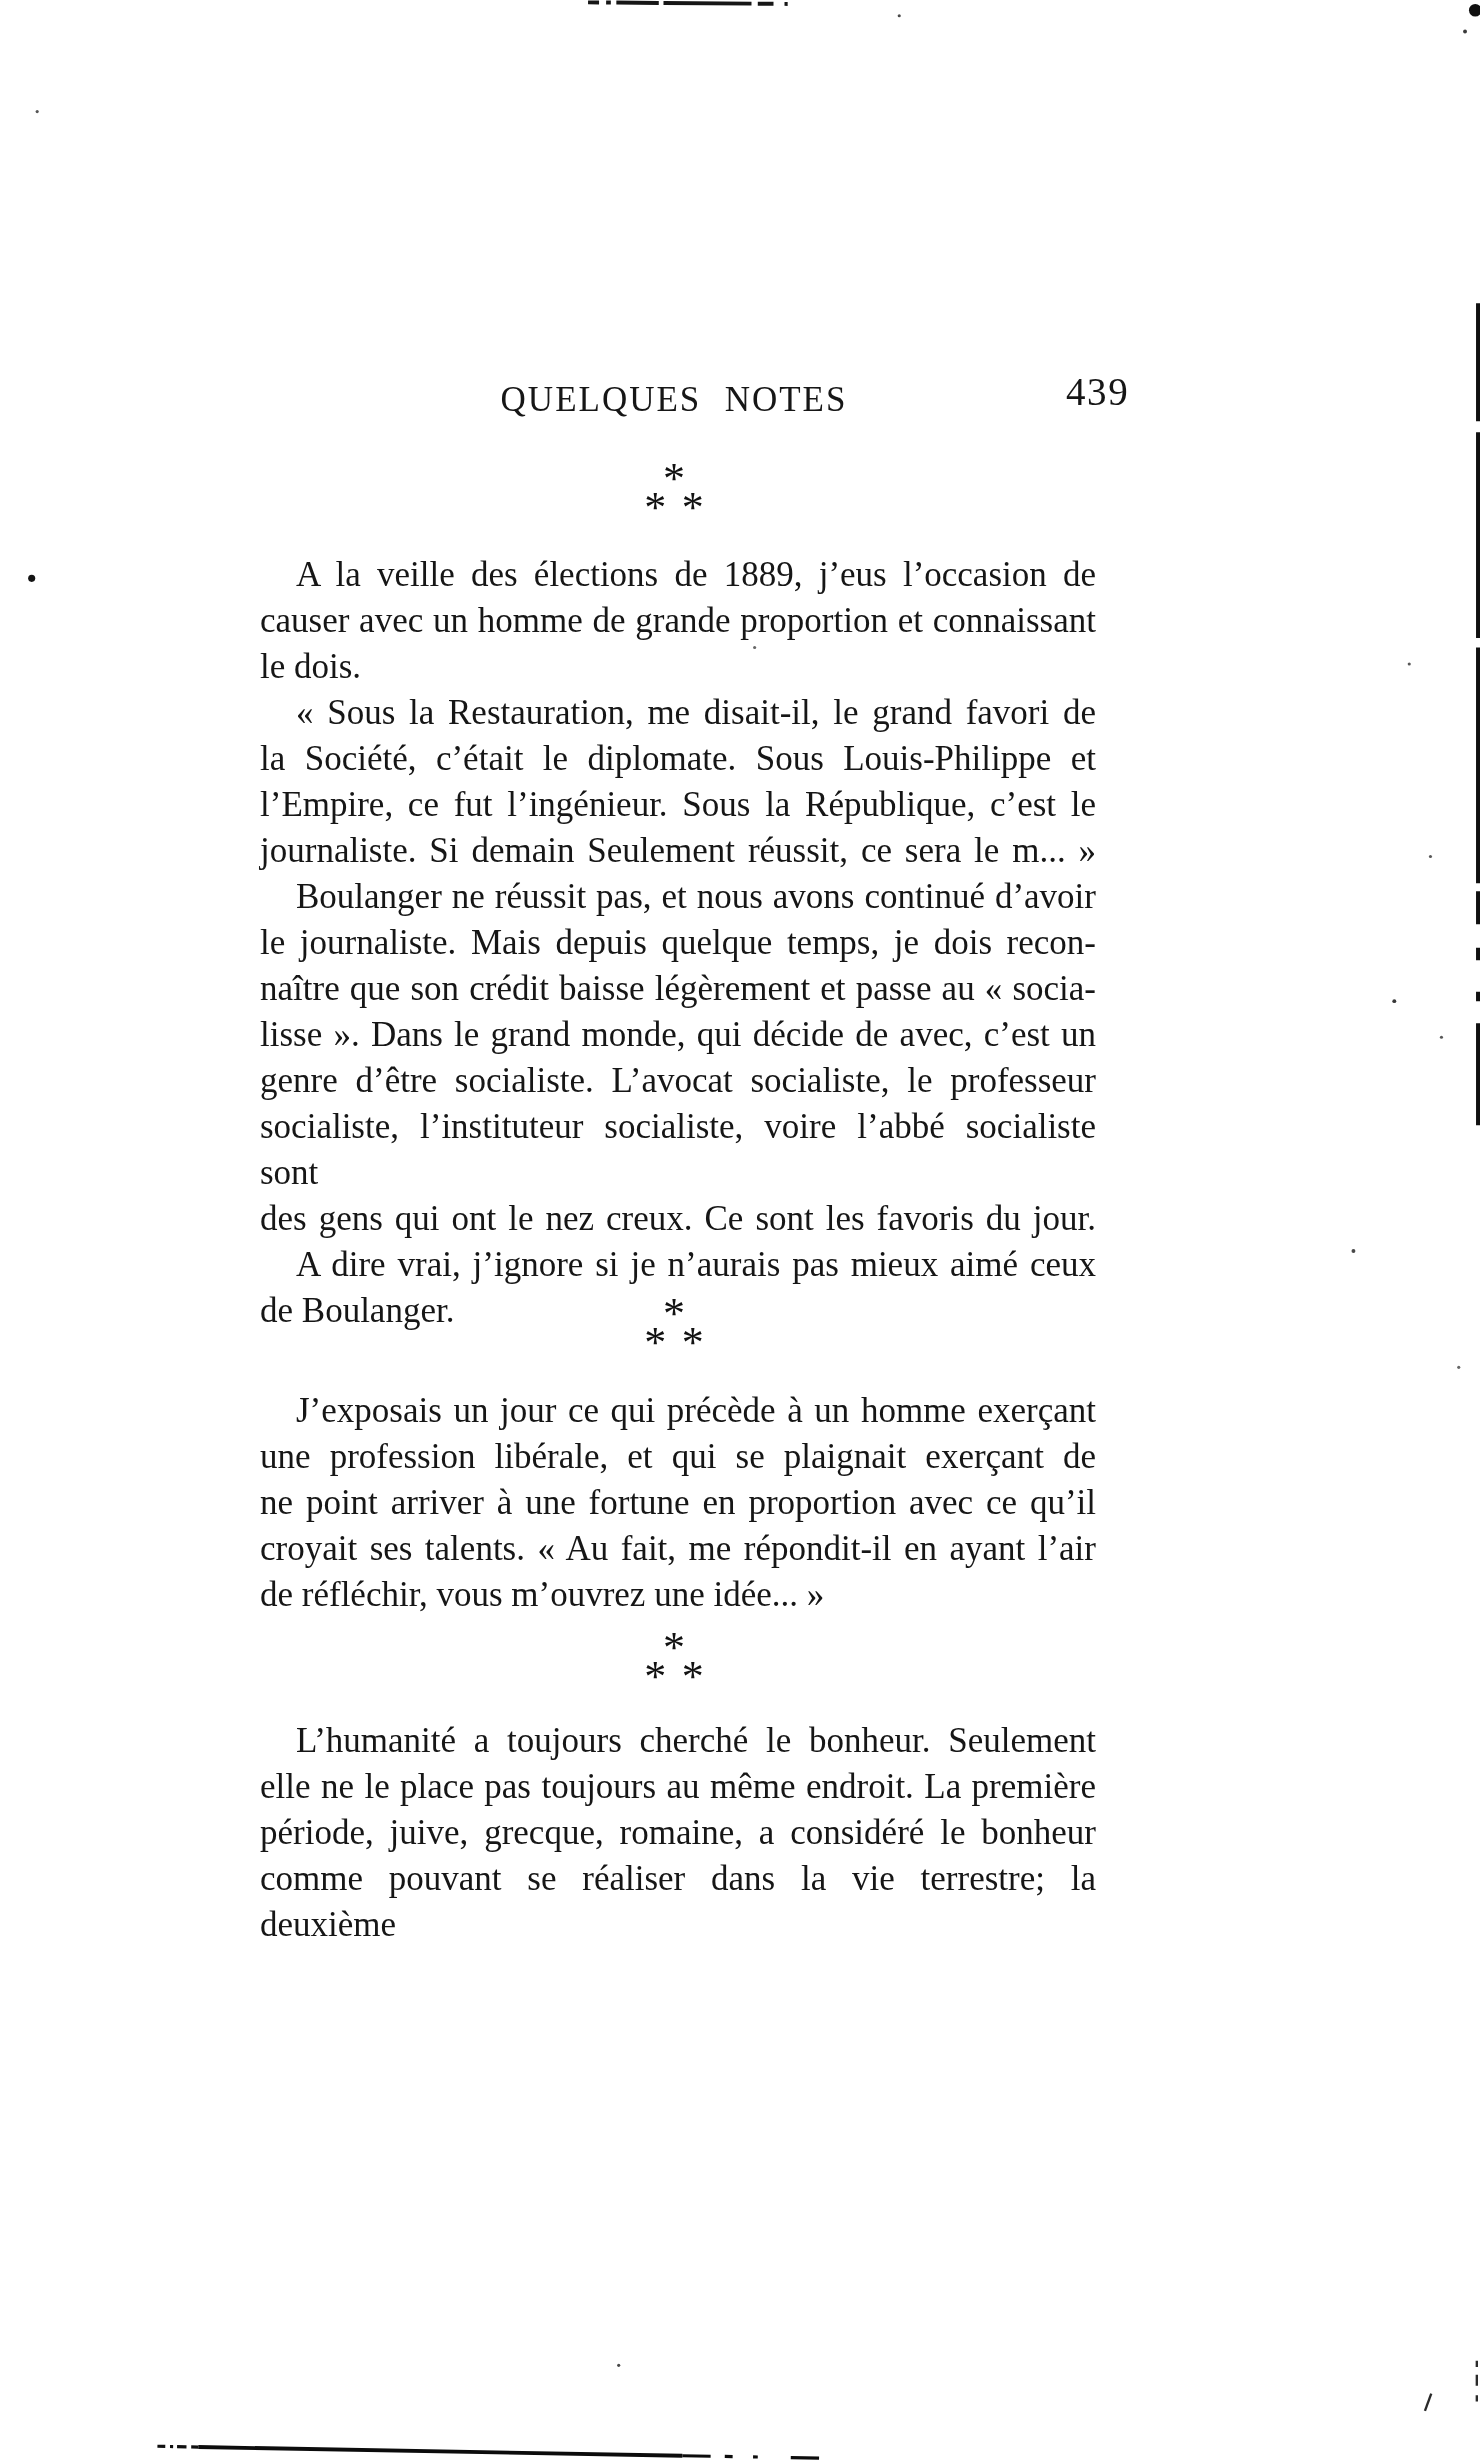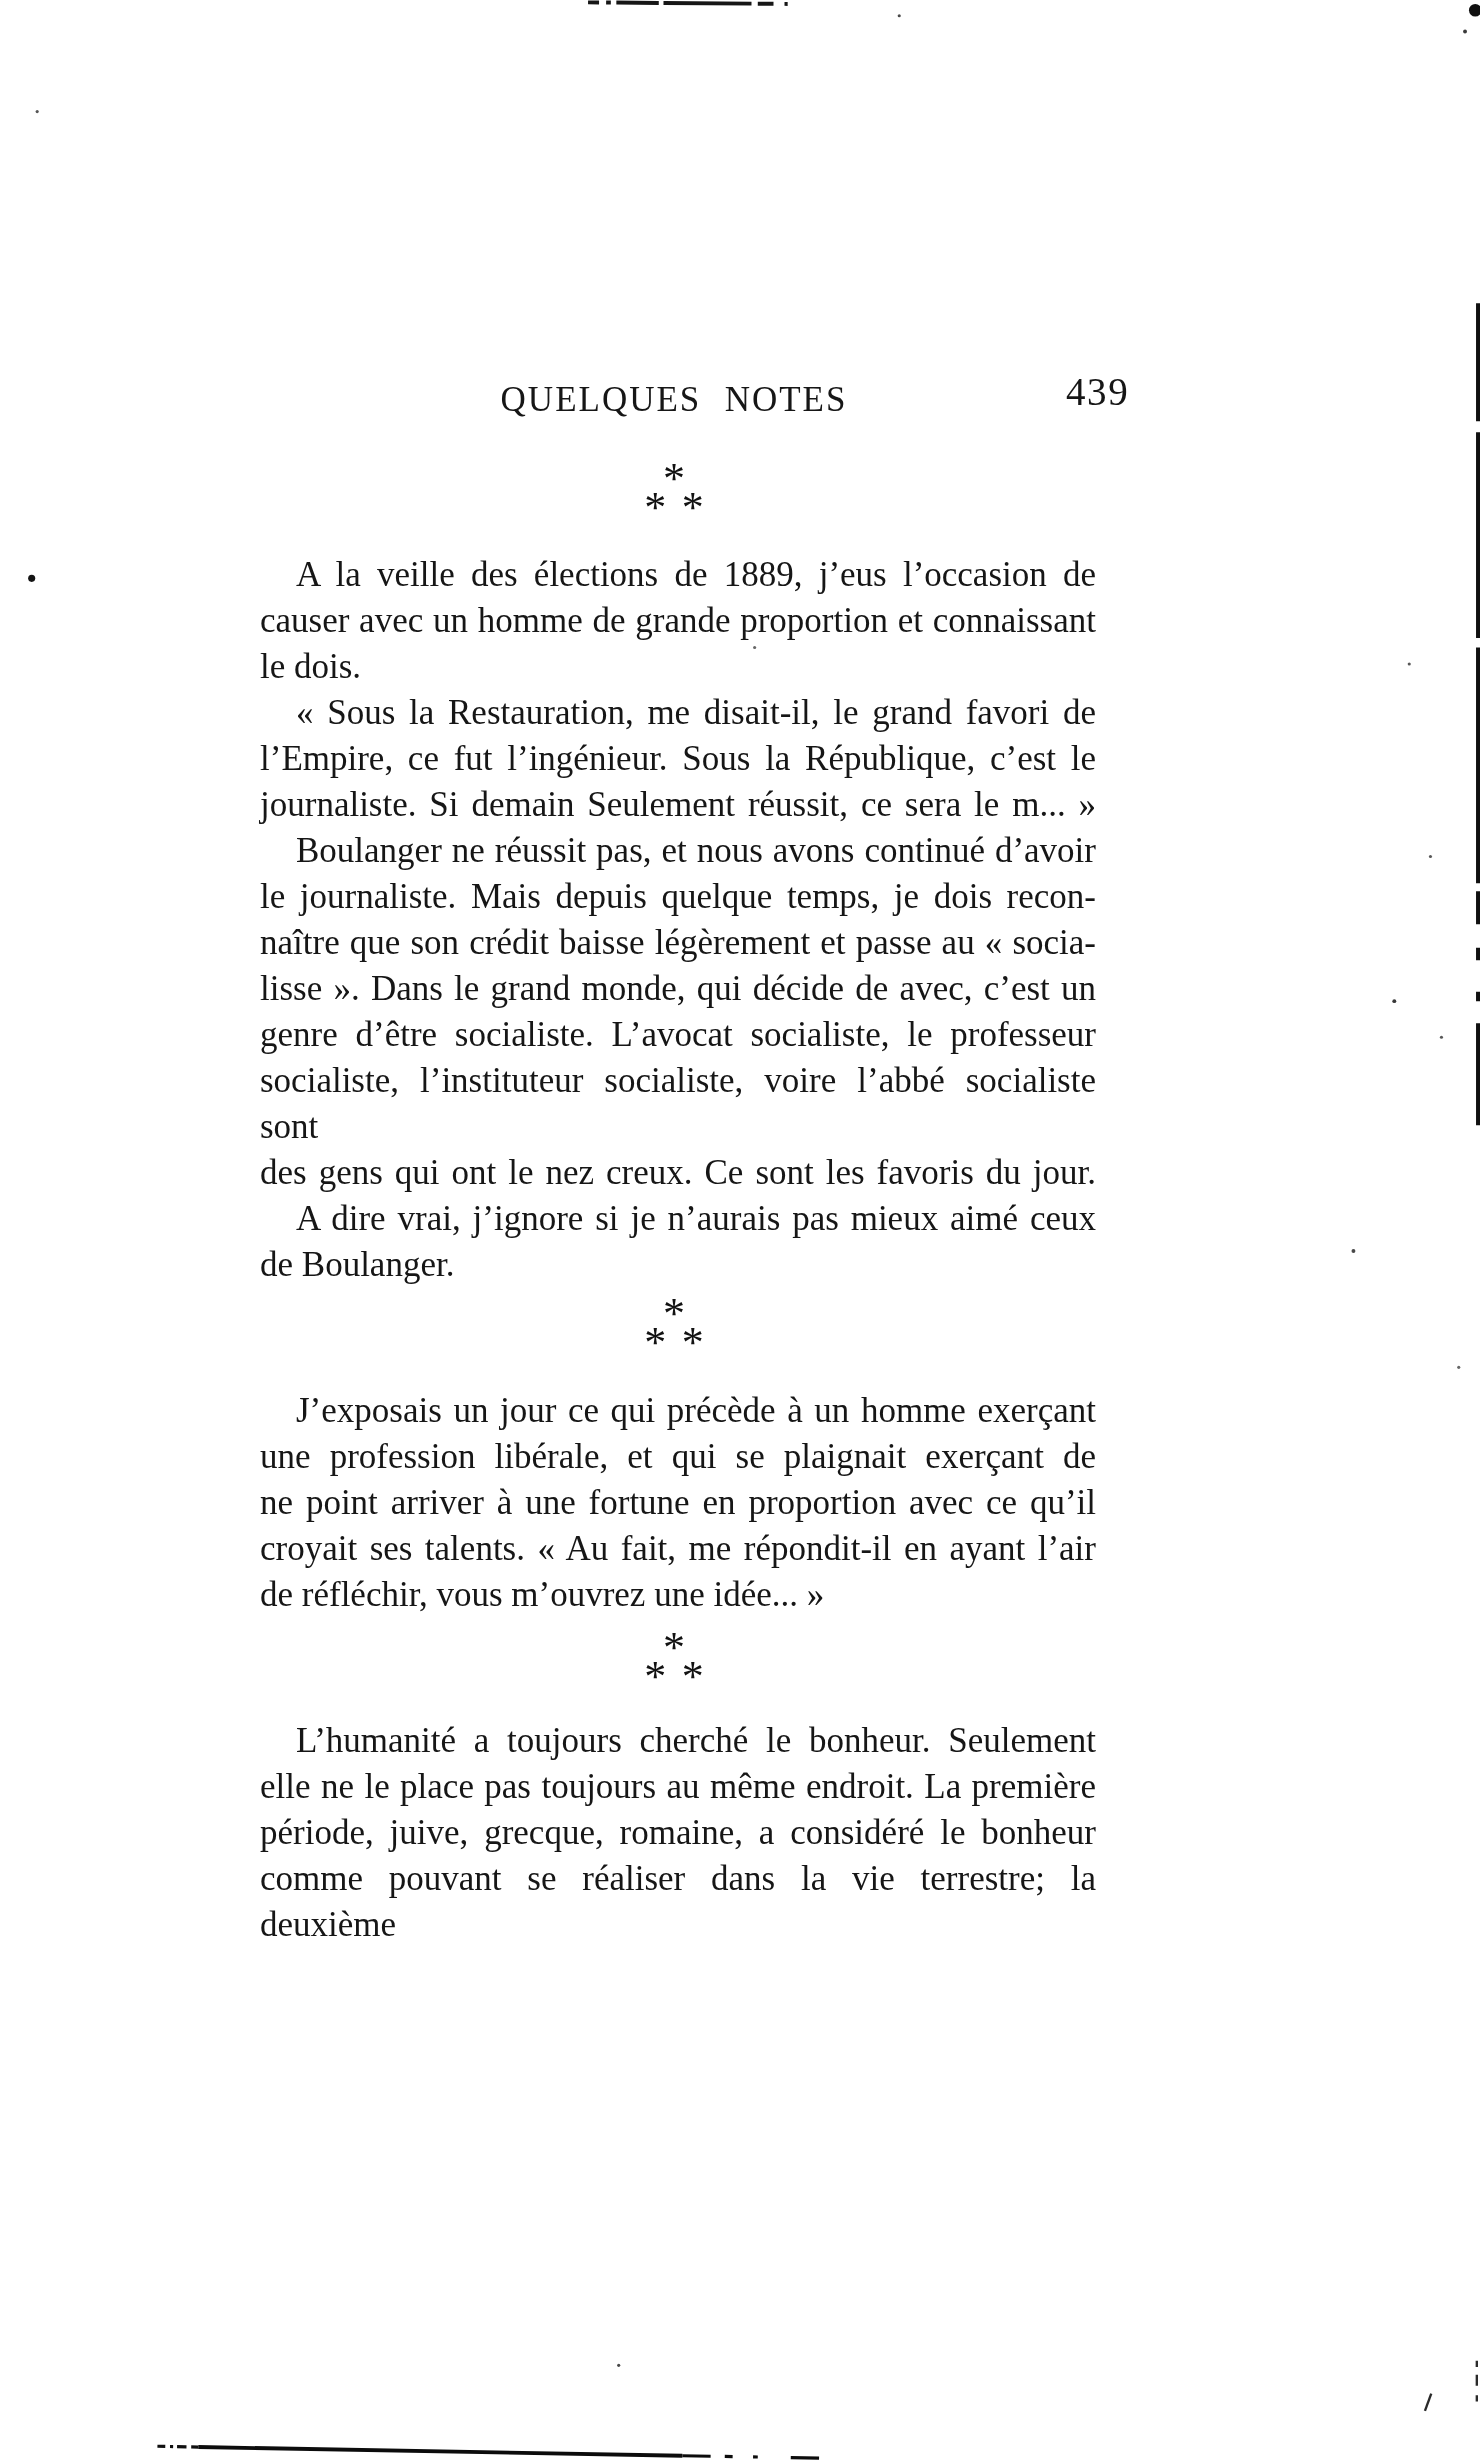--- a/index.html
+++ b/index.html
@@ -77,20 +77,21 @@
   <div class="asterism" id="asterism-1">
     <div class="ast-row ast-top">*</div>
     <div class="ast-row ast-bottom">* *</div>
   </div>
 
   <div class="text-block" id="block1">
       <div class="line first">A la veille des élections de 1889, j’eus l’occasion de</div>
       <div class="line">causer avec un homme de grande proportion et connaissant</div>
       <div class="line endline">le dois.</div>
       <div class="line first">« Sous la Restauration, me disait-il, le grand favori de</div>
+      <div class="line">la Société, c’était le diplomate. Sous Louis-Philippe et</div>
       <div class="line">l’Empire, ce fut l’ingénieur. Sous la République, c’est le</div>
       <div class="line">journaliste. Si demain Seulement réussit, ce sera le m... »</div>
       <div class="line first">Boulanger ne réussit pas, et nous avons continué d’avoir</div>
       <div class="line">le journaliste. Mais depuis quelque temps, je dois recon-</div>
       <div class="line">naître que son crédit baisse légèrement et passe au « socia-</div>
       <div class="line">lisse ». Dans le grand monde, qui décide de avec, c’est un</div>
       <div class="line">genre d’être socialiste. L’avocat socialiste, le professeur</div>
       <div class="line">socialiste, l’instituteur socialiste, voire l’abbé socialiste sont</div>
       <div class="line">des gens qui ont le nez creux. Ce sont les favoris du jour.</div>
       <div class="line first">A dire vrai, j’ignore si je n’aurais pas mieux aimé ceux</div>

